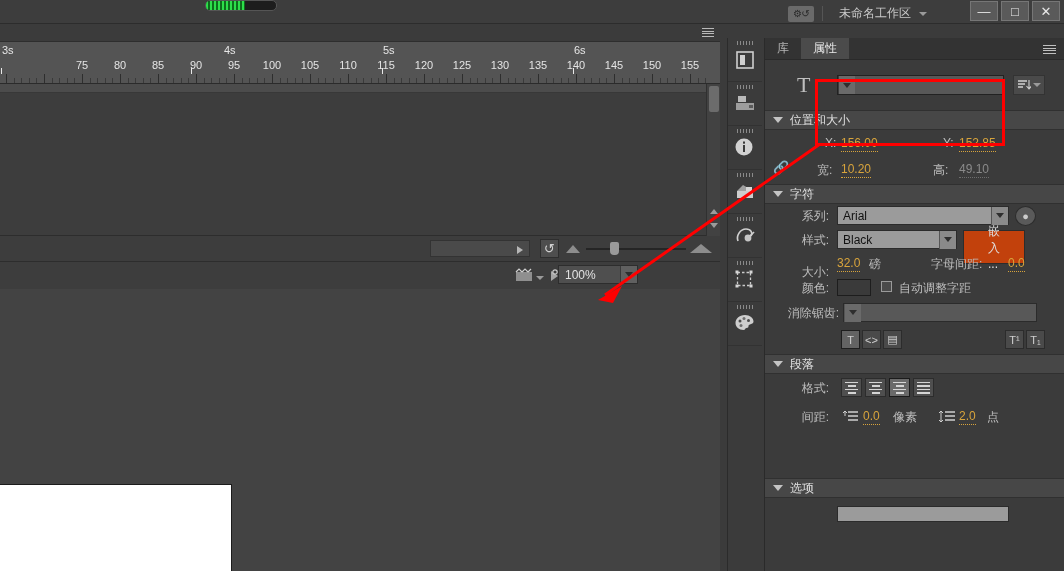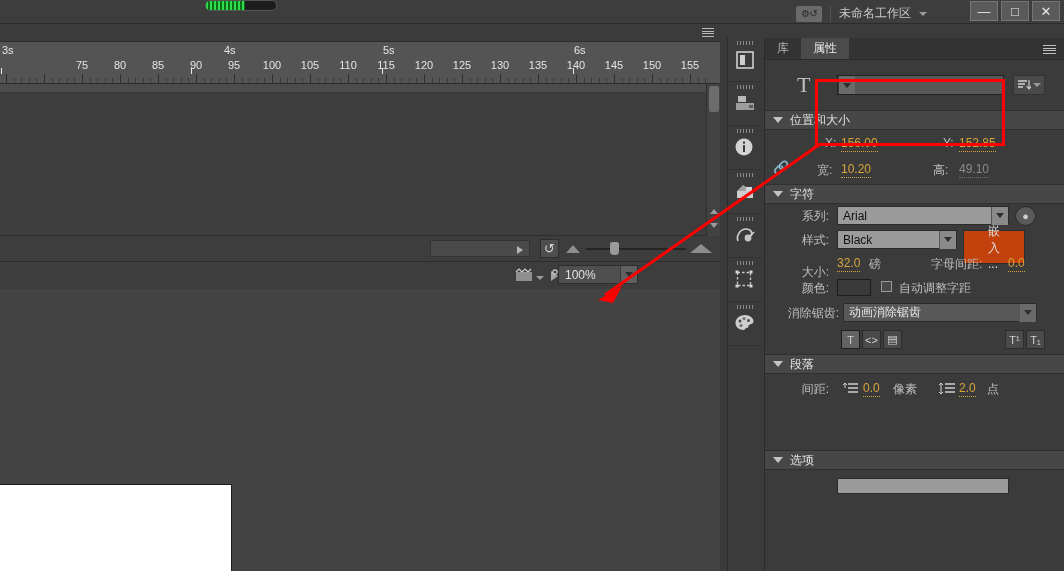--- a/index.html
+++ b/index.html
@@ -30,21 +30,21 @@
   .ws-switcher {
     position: absolute; right: 137px; top: 5px; height: 17px;
     display: flex; align-items: center; gap: 8px;
   }
   .ws-icon {
     width: 26px; height: 16px; background: #6a6a6a; border-radius: 2px;
     display: flex; align-items: center; justify-content: center;
     font-size: 10px; color: #2a2a2a; letter-spacing: -1px;
   }
   .ws-sep { width: 1px; height: 15px; background: #555; }
-  .ws-name { color: #c9c9c9; font-size: 12px; }
+  .ws-name { color: #c9c9c9; font-size: 12px; margin-left: 8px; }
   .caret-sm {
     width: 0; height: 0; border-left: 4px solid transparent;
     border-right: 4px solid transparent; border-top: 4px solid #9a9a9a;
   }
   .winbtns { position: absolute; right: 4px; top: 1px; display: flex; gap: 3px; }
   .winbtn {
     width: 28px; height: 20px; background: #5a5a5a; border: 1px solid #767676;
     color: #e8e8e8; font-size: 13px; display: flex;
     align-items: center; justify-content: center;
   }
@@ -698,21 +698,20 @@
       <div class="row">
         <span class="lbl" style="left:8px; top:4px; width:56px;">颜色:</span>
         <div class="swatch" style="left:72px; top:3px;"></div>
         <div class="cbox" style="left:116px; top:5px;"></div>
         <span class="lbl" style="left:134px; top:4px;">自动调整字距</span>
       </div>
 
       <div class="row" style="height:26px">
         <span class="lbl" style="left:8px; top:5px; width:66px;">消除锯齿:</span>
         <div class="ctl-select dark" style="left:78px; top:3px; width:194px;">
-          <span class="val">动画消除锯齿</span>
           <span class="sel-arrow">
               <span class="tri-dn"></span>
             </span>
         </div>
       </div>
 
       <div class="row" style="height:28px">
         <div class="btn-grp" style="left:76px; top:4px;">
           <span class="gbtn on">T</span>
           <span class="gbtn sep">&lt;&gt;</span>
@@ -722,20 +721,49 @@
           <span class="gbtn">T¹</span>
           <span class="gbtn sep">T₁</span>
         </div>
       </div>
 
       <div class="section-head">
         <span class="tri-open"></span>
         <span class="t">段落</span>
       </div>
 
+      <div class="row" style="height:28px">
+        <span class="lbl" style="left:8px; top:6px; width:56px;">格式:</span>
+        <div class="btn-grp" style="left:76px; top:4px;">
+          <span class="align-btn">
+              <i style="width:13px"></i>
+              <i style="width:8px"></i>
+              <i style="width:13px"></i>
+              <i style="width:8px"></i>
+            </span>
+          <span class="align-btn">
+              <i style="width:13px"></i>
+              <i style="width:8px"></i>
+              <i style="width:13px"></i>
+              <i style="width:8px"></i>
+            </span>
+          <span class="align-btn on">
+              <i style="width:13px"></i>
+              <i style="width:8px"></i>
+              <i style="width:13px"></i>
+              <i style="width:8px"></i>
+            </span>
+          <span class="align-btn">
+              <i style="width:13px"></i>
+              <i style="width:13px"></i>
+              <i style="width:13px"></i>
+              <i style="width:13px"></i>
+            </span>
+        </div>
+      </div>
 
       <div class="row" style="height:30px">
         <span class="lbl" style="left:8px; top:7px; width:56px;">间距:</span>
         <span class="icon-box" style="position:absolute; left:76px; top:5px;">
           <svg width="16" height="13" viewBox="0 0 16 13">
               <path d="M5 2h10M5 6h10M5 10h10" stroke="#cfcfcf" stroke-width="1.3"></path>
               <path d="M2 1v5M0 3l2-2 2 2" stroke="#cfcfcf" stroke-width="1" fill="none"></path>
             </svg>
         </span>
         <span class="num" style="left:98px; top:7px;">0.0</span>

